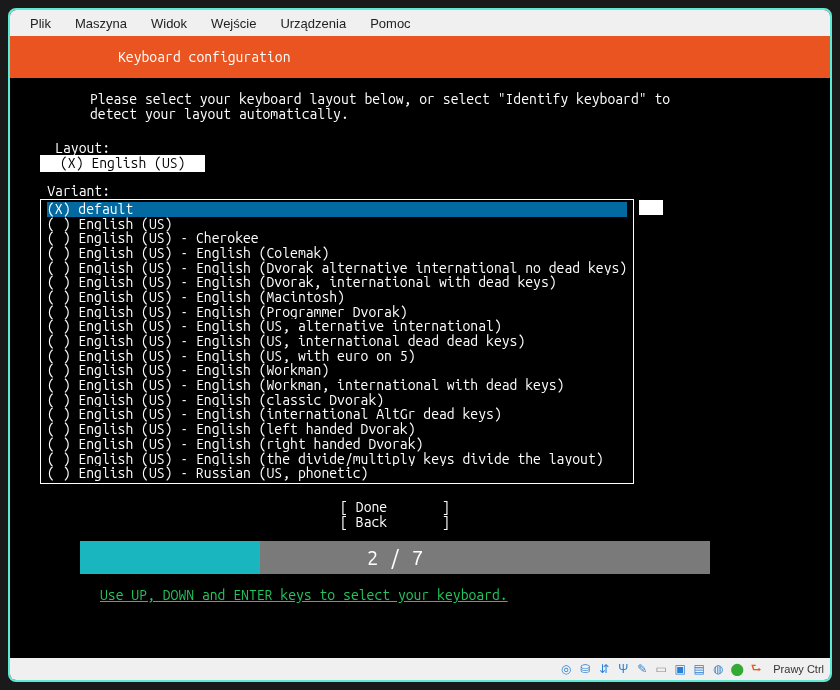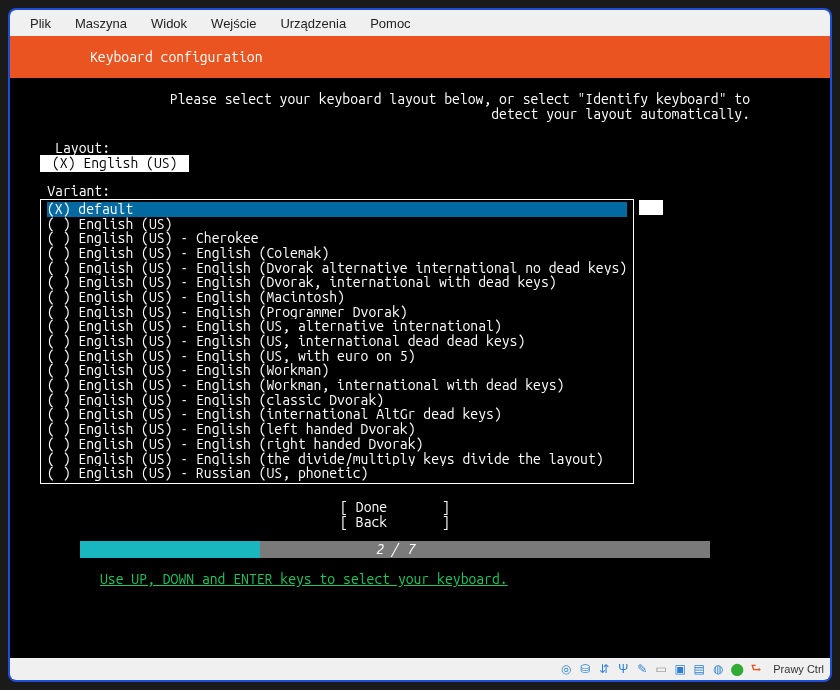--- a/index.html
+++ b/index.html
@@ -8,21 +8,21 @@
     font-family: "Ubuntu Mono", "DejaVu Sans Mono", "Courier New", monospace;
     font-size: 14px;
     width: 840px;
     height: 690px;
     overflow: hidden;
     position: relative;
   }
   .window-frame {
     position: absolute;
     top: 8px; left: 8px; right: 8px; bottom: 8px;
-    border: 2px solid #1d4ed8;
+    border: 2px solid #5eead4;
     border-radius: 8px;
     background: #000;
     overflow: hidden;
     display: flex;
     flex-direction: column;
   }
   .menubar {
     background: #f0f0f0;
     color: #222;
     font-family: "Segoe UI", Arial, sans-serif;
@@ -44,54 +44,53 @@
     flex-direction: column;
     line-height: 1.05;
     font-size: 14px;
   }
   .header-bar {
     background: #e95420;
     color: #fff;
     height: 42px;
     display: flex;
     align-items: center;
-    padding-left: 80px;
+    padding-left: 108px;
     flex-shrink: 0;
   }
   .body-area {
     flex: 1;
     padding: 0 80px 0 30px;
     display: flex;
     flex-direction: column;
   }
   .prompt {
     color: #fff;
     margin: 14px 0 16px 50px;
     white-space: pre-wrap;
     line-height: 1.1;
-    text-align: right;
   }
   .row {
     display: flex;
     align-items: flex-start;
     margin-bottom: 10px;
     flex-direction: column;
   }
   .label-col {
     width: 78px;
     text-align: right;
     color: #fff;
     padding-top: 2px;
     padding-right: 8px;
   }
   .layout-field {
     flex: 1;
     background: #fff;
     color: #000;
-    padding: 1px 12px;
+    padding: 1px 20px;
     max-width: 630px;
   }
   .variant-box {
     flex: 1;
     border: 1px solid #fff;
     color: #fff;
     max-width: 630px;
     position: relative;
   }
   .variant-scroll-right {
@@ -119,28 +118,27 @@
   }
   .action-area .btn { display: inline-block; white-space: pre; }
 
   .progress-row {
     margin: 6px 0 2px 0;
     display: flex;
     justify-content: center;
   }
   .progress-wrap {
     width: 630px;
-    height: 17px;
+    height: 33px;
     background: #7a7a7a;
     position: relative;
     display: flex;
     align-items: center;
     justify-content: center;
-    font-size: 14px;
-    font-style: italic;
+    font-size: 20px;
   }
   .progress-fill {
     position: absolute;
     left: 0; top: 0; bottom: 0;
     background: #19b6c0;
   }
   .progress-text { position: relative; z-index: 1; color: #fff; }
 
   .hint {
     color: #22c55e;

